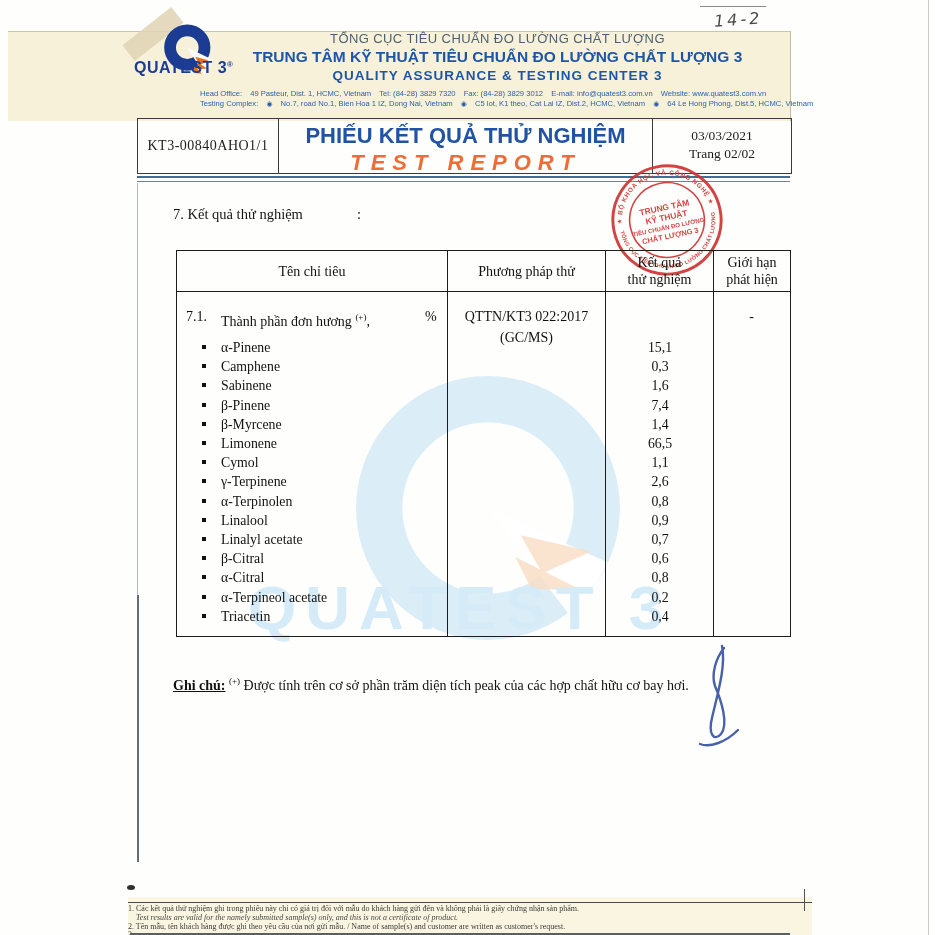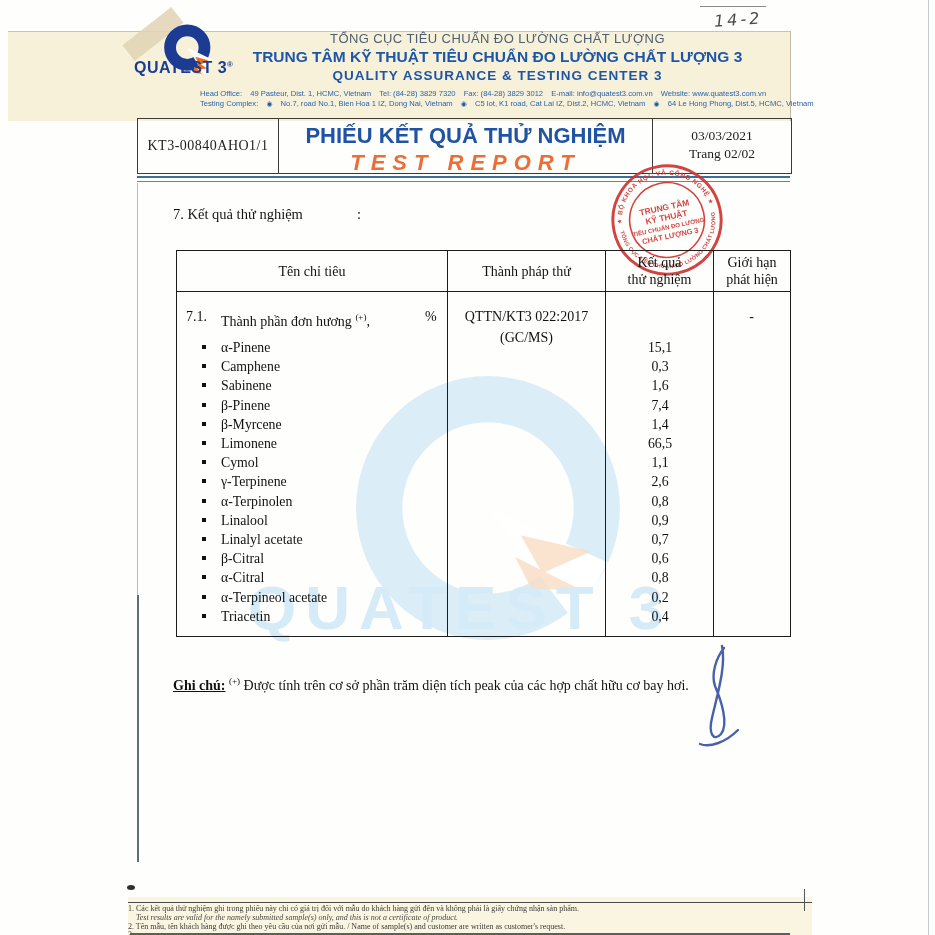--- a/index.html
+++ b/index.html
@@ -136,21 +136,21 @@
     <span>Tel: (84-28) 3829 7320</span>
     <span>Fax: (84-28) 3829 3012</span>
     <span>E-mail: info@quatest3.com.vn</span>
     <span>Website: www.quatest3.com.vn</span>
   </div>
   <div class="abs contact" style="top:99px;">
     <span class="lbl">Testing Complex:</span>
     <span class="pin">◉</span>
     <span>No.7, road No.1, Bien Hoa 1 IZ, Dong Nai, Vietnam</span>
     <span class="pin">◉</span>
-    <span>C5 lot, K1 road, Cat Lai IZ, Dist.2, HCMC, Vietnam</span>
+    <span>C5 lot, K1 theo, Cat Lai IZ, Dist.2, HCMC, Vietnam</span>
     <span class="pin">◉</span>
     <span>64 Le Hong Phong, Dist.5, HCMC, Vietnam</span>
   </div>
 
   <div class="abs" id="titlebar">
     <div id="tb-no">KT3-00840AHO1/1</div>
     <div id="tb-center">
       <div id="tb-title-vi">PHIẾU KẾT QUẢ THỬ NGHIỆM</div>
       <div id="tb-title-en">TEST REPORT</div>
     </div>
@@ -187,21 +187,21 @@
 
   <div class="abs" id="sec-head">7. Kết quả thử nghiệm</div>
   <div class="abs" id="sec-colon">:</div>
 
   <div class="abs" id="rtable">
     <div id="rt-header">
       <div class="hcell hc1">
         <span>Tên chỉ tiêu</span>
       </div>
       <div class="hcell hc2">
-        <span>Thành pháp thử</span>
+        <span>Phương pháp thử</span>
       </div>
       <div class="hcell hc3">
         <span>Kết quả</span>
         <span>thử nghiệm</span>
       </div>
       <div class="hcell hc4">
         <span>Giới hạn</span>
         <span>phát hiện</span>
       </div>
     </div>

